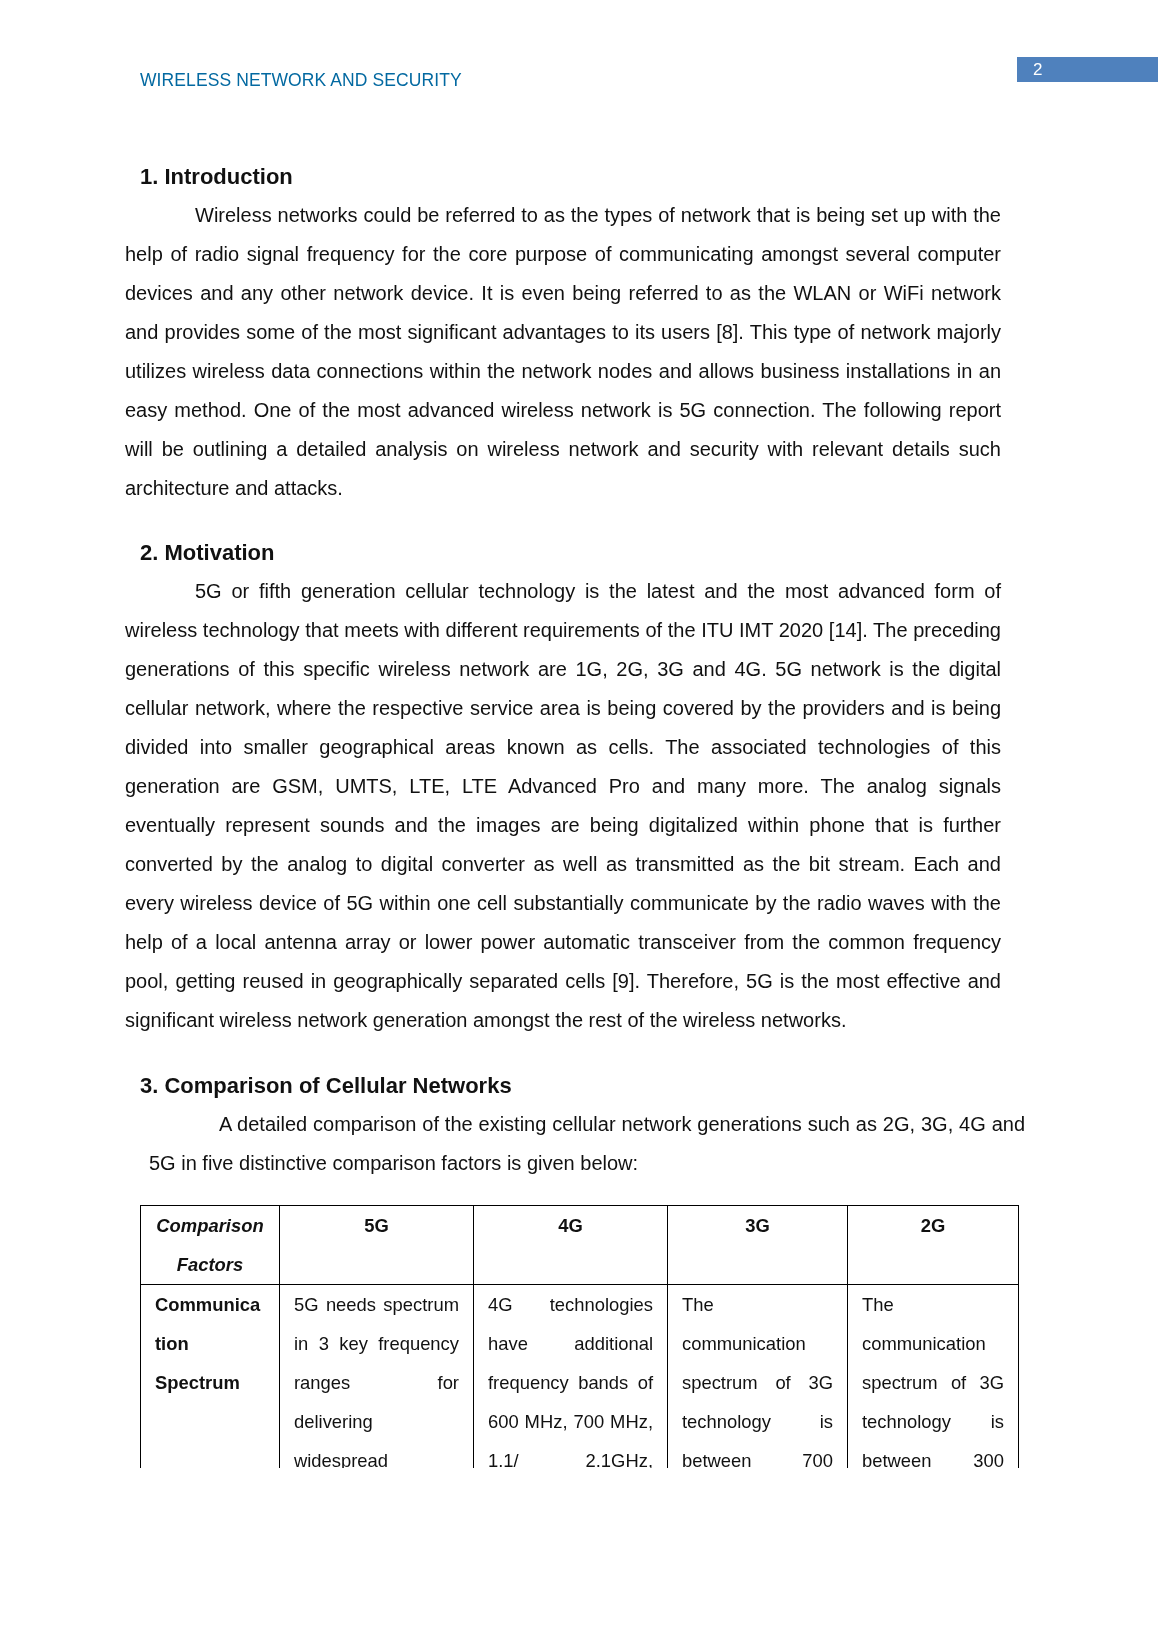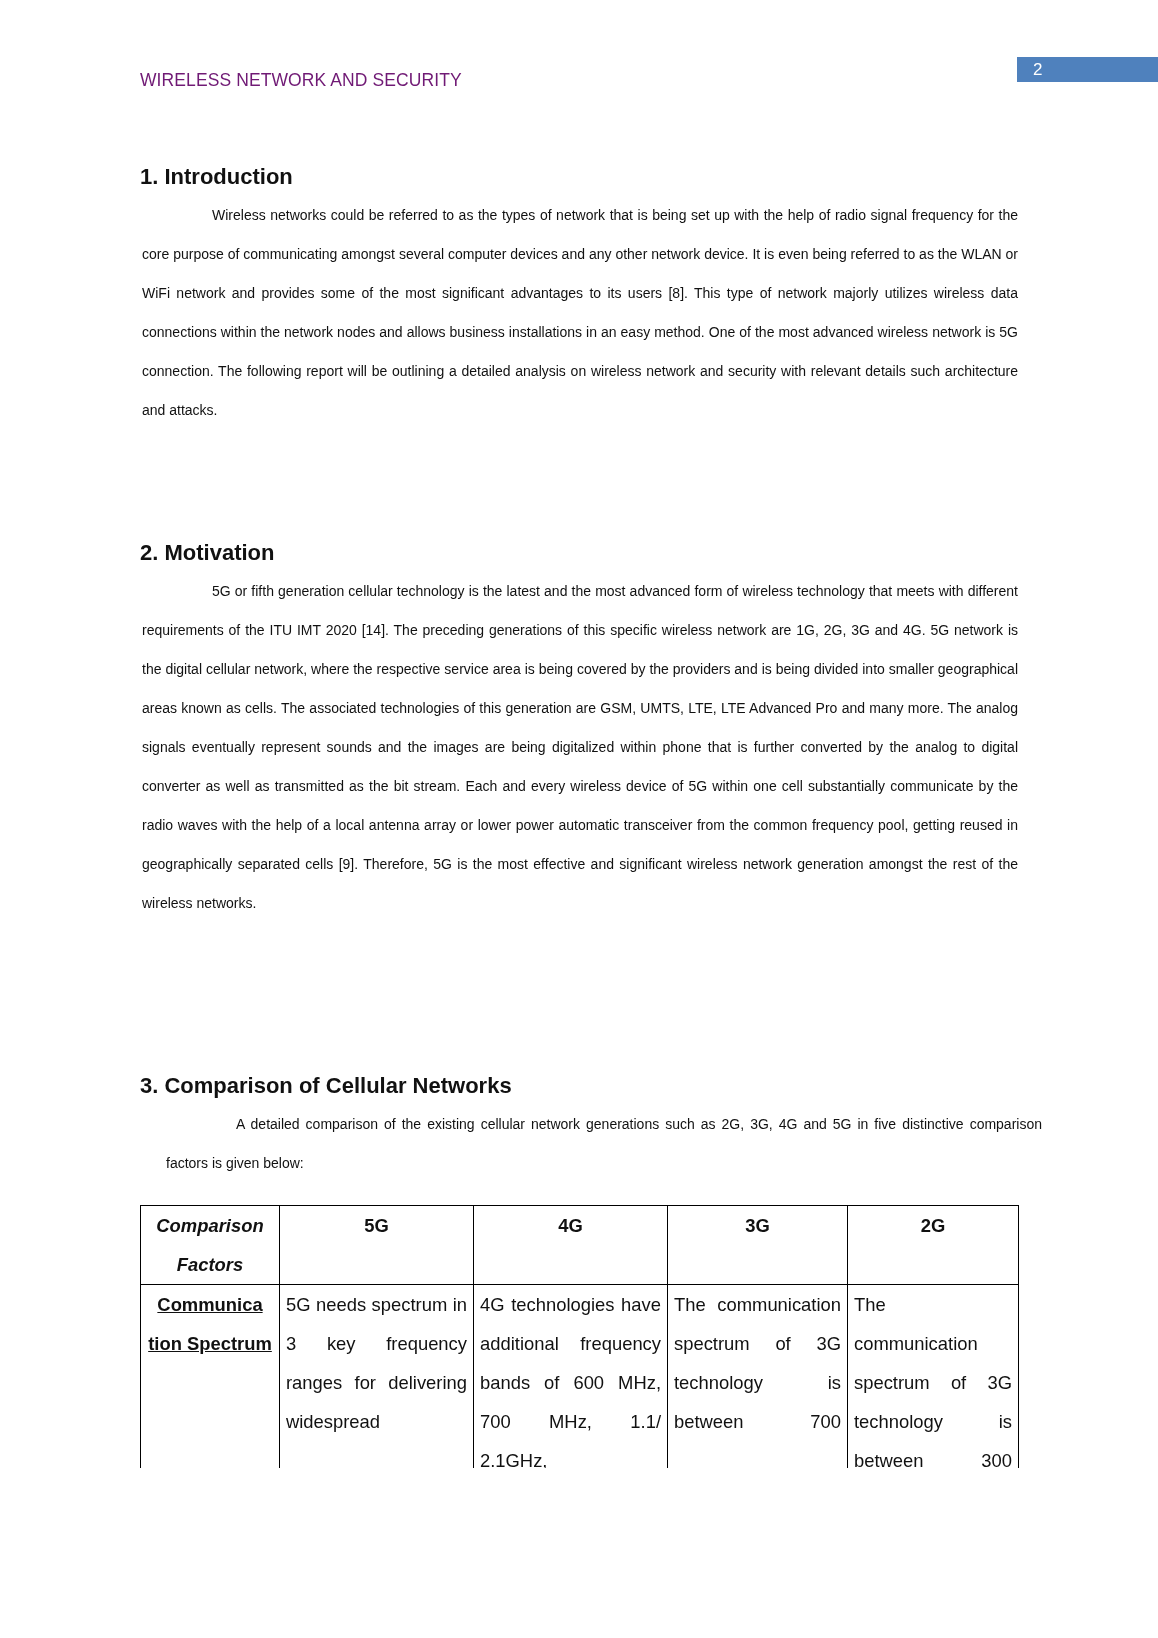--- a/index.html
+++ b/index.html
@@ -3,48 +3,48 @@
 <meta charset="utf-8">
 <style>
   html, body { margin: 0; padding: 0; background: #ffffff; }
   body {
     width: 1158px; height: 1638px; position: relative; overflow: hidden;
     font-family: "Liberation Sans", "DejaVu Sans", sans-serif;
     color: #111111;
   }
   .running-head {
     position: absolute; left: 140px; top: 70px;
-    font-size: 17.5px; letter-spacing: 0.1px; color: #701a75;
+    font-size: 17.5px; letter-spacing: 0.1px; color: #0369a1;
   }
   .page-num-box {
     position: absolute; left: 1017px; top: 57px; width: 141px; height: 25px;
     background: #4f81bd; color: #ffffff; font-size: 17px;
     box-sizing: border-box; padding-left: 16px; line-height: 25px;
   }
   .section-heading {
     position: absolute; left: 140px; font-weight: bold; font-size: 22px;
     line-height: 24px;
   }
   .para {
-    position: absolute; left: 142px; width: 876px;
-    font-size: 14px; line-height: 39px; text-align: justify;
+    position: absolute; left: 125px; width: 876px;
+    font-size: 20px; line-height: 39px; text-align: justify;
     text-indent: 70px;
   }
   table.compare {
     position: absolute; left: 140px; top: 1205px; width: 878px;
     border-collapse: collapse; table-layout: fixed;
     font-size: 18.4px; line-height: 39px;
   }
   table.compare td, table.compare th {
-    border: 1.5px solid #000; vertical-align: top; padding: 0 6px;
+    border: 1.5px solid #000; vertical-align: top; padding: 0 14px;
   }
   table.compare th { font-weight: bold; text-align: center; padding-top: 0; }
   table.compare th.first { font-style: italic; }
   table.compare .hdr-row th { height: 78px; }
-  table.compare td.factor { font-weight: bold; text-align: center; text-decoration: underline; }
+  table.compare td.factor { font-weight: bold; text-align: left; }
   table.compare td.cell { text-align: justify; text-align-last: justify; }
   .clip-wrap {
     position: absolute; left: 0; top: 0; width: 1158px; height: 1468px; overflow: hidden;
   }
 </style>
 </head>
 <body>
 
 <div>
   <div class="running-head">WIRELESS NETWORK AND SECURITY</div>

